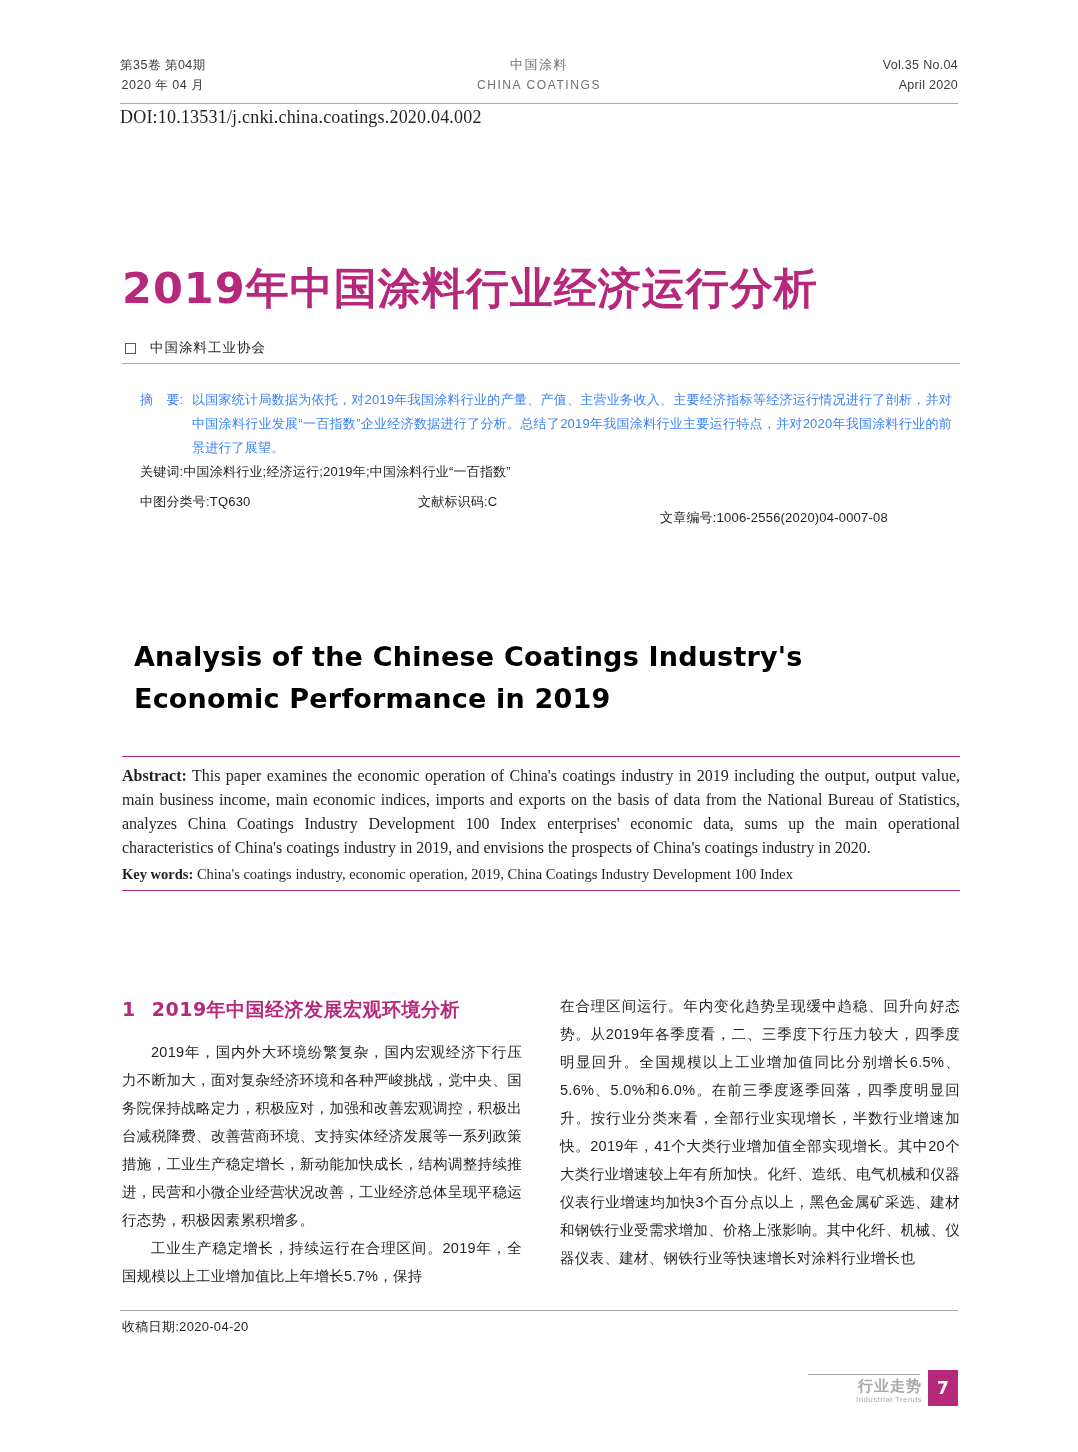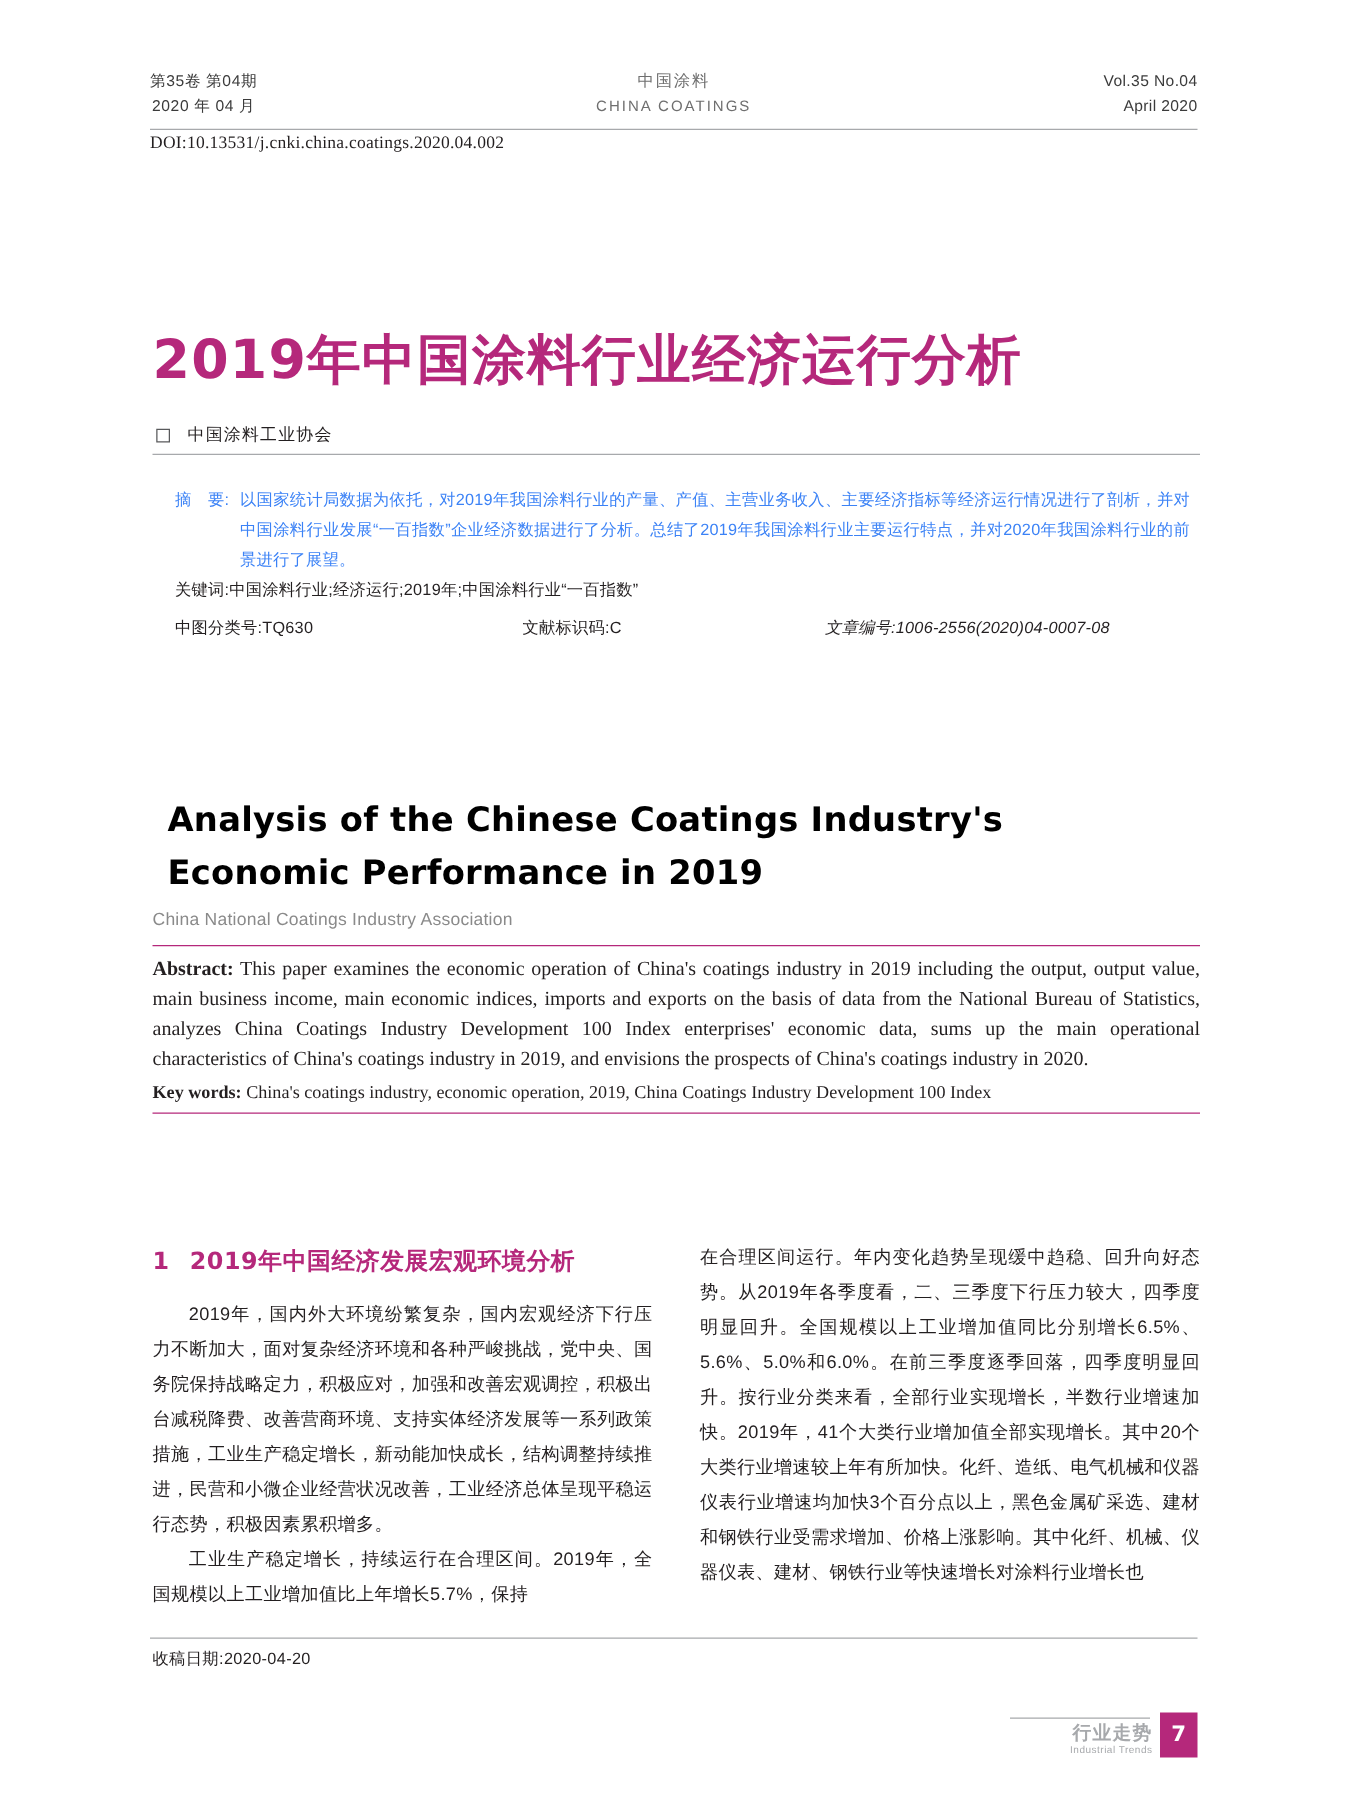--- a/index.html
+++ b/index.html
@@ -68,21 +68,21 @@
     top: 103px;
     width: 838px;
     height: 1px;
     background: #a7a9ac;
   }
   .doi {
     position: absolute;
     left: 120px;
     top: 107px;
     font-family: "Liberation Serif", serif;
-    font-size: 14px;
+    font-size: 18px;
     color: #231f20;
     letter-spacing: 0.2px;
   }
 
   
   .title-cn {
     position: absolute;
     left: 122px;
     top: 262px;
     width: 840px;
@@ -161,21 +161,21 @@
     position: absolute;
     left: 140px;
     top: 490px;
     width: 820px;
     font-size: 13px;
     line-height: 24px;
     letter-spacing: 0.2px;
   }
   .clsrow .c1 { position: absolute; left: 0; top: 0; }
   .clsrow .c2 { position: absolute; left: 278px; top: 0; }
-  .clsrow .c3 { position: absolute; left: 520px; top: 0; font-style: italic; }
+  .clsrow .c3 { position: absolute; left: 520px; top: 16px; }
 
   
   .title-en {
     position: absolute;
     left: 134px;
     top: 636px;
     width: 800px;
     font-family: "DejaVu Sans", sans-serif;
     font-weight: bold;
     font-size: 27px;
@@ -370,21 +370,20 @@
     <span class="lbl">摘　要:</span><span class="body">以国家统计局数据为依托，对2019年我国涂料行业的产量、产值、主营业务收入、主要经济指标等经济运行情况进行了剖析，并对中国涂料行业发展“一百指数”企业经济数据进行了分析。总结了2019年我国涂料行业主要运行特点，并对2020年我国涂料行业的前景进行了展望。</span>
   </div>
   <div class="kw-cn">关键词:中国涂料行业;经济运行;2019年;中国涂料行业“一百指数”</div>
   <div class="clsrow">
     <span class="c1">中图分类号:TQ630</span>
     <span class="c2">文献标识码:C</span>
     <span class="c3">文章编号:1006-2556(2020)04-0007-08</span>
   </div>
 
   <div class="title-en">Analysis of the Chinese Coatings Industry's Economic Performance in 2019</div>
-  <div class="author-en">China National Coatings Industry Association</div>
   <div class="rule-en"></div>
   <div class="abs-en">
     <b>Abstract:</b><span> This paper examines the economic operation of China's coatings industry in 2019 including the output, output value, main business income, main economic indices, imports and exports on the basis of data from the National Bureau of Statistics, analyzes China Coatings Industry Development 100 Index enterprises' economic data, sums up the main operational characteristics of China's coatings industry in 2019, and envisions the prospects of China's coatings industry in 2020.</span>
   </div>
   <div class="kw-en">
     <b>Key words:</b><span> China's coatings industry, economic operation, 2019, China Coatings Industry Development 100 Index</span>
   </div>
   <div class="rule-en2"></div>
 
   <div class="sec-head">

